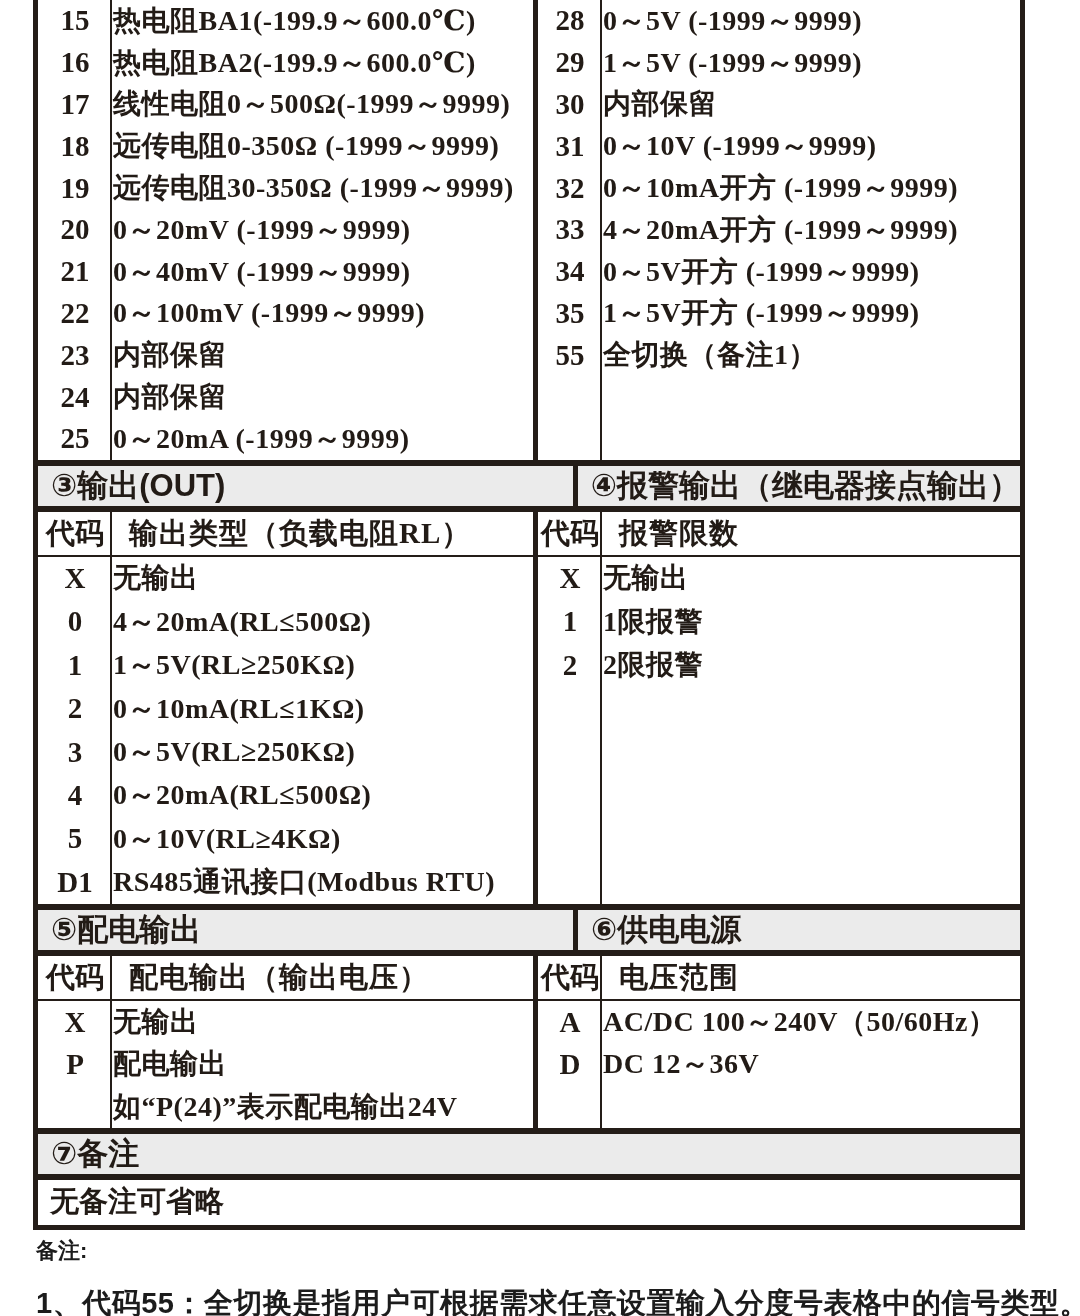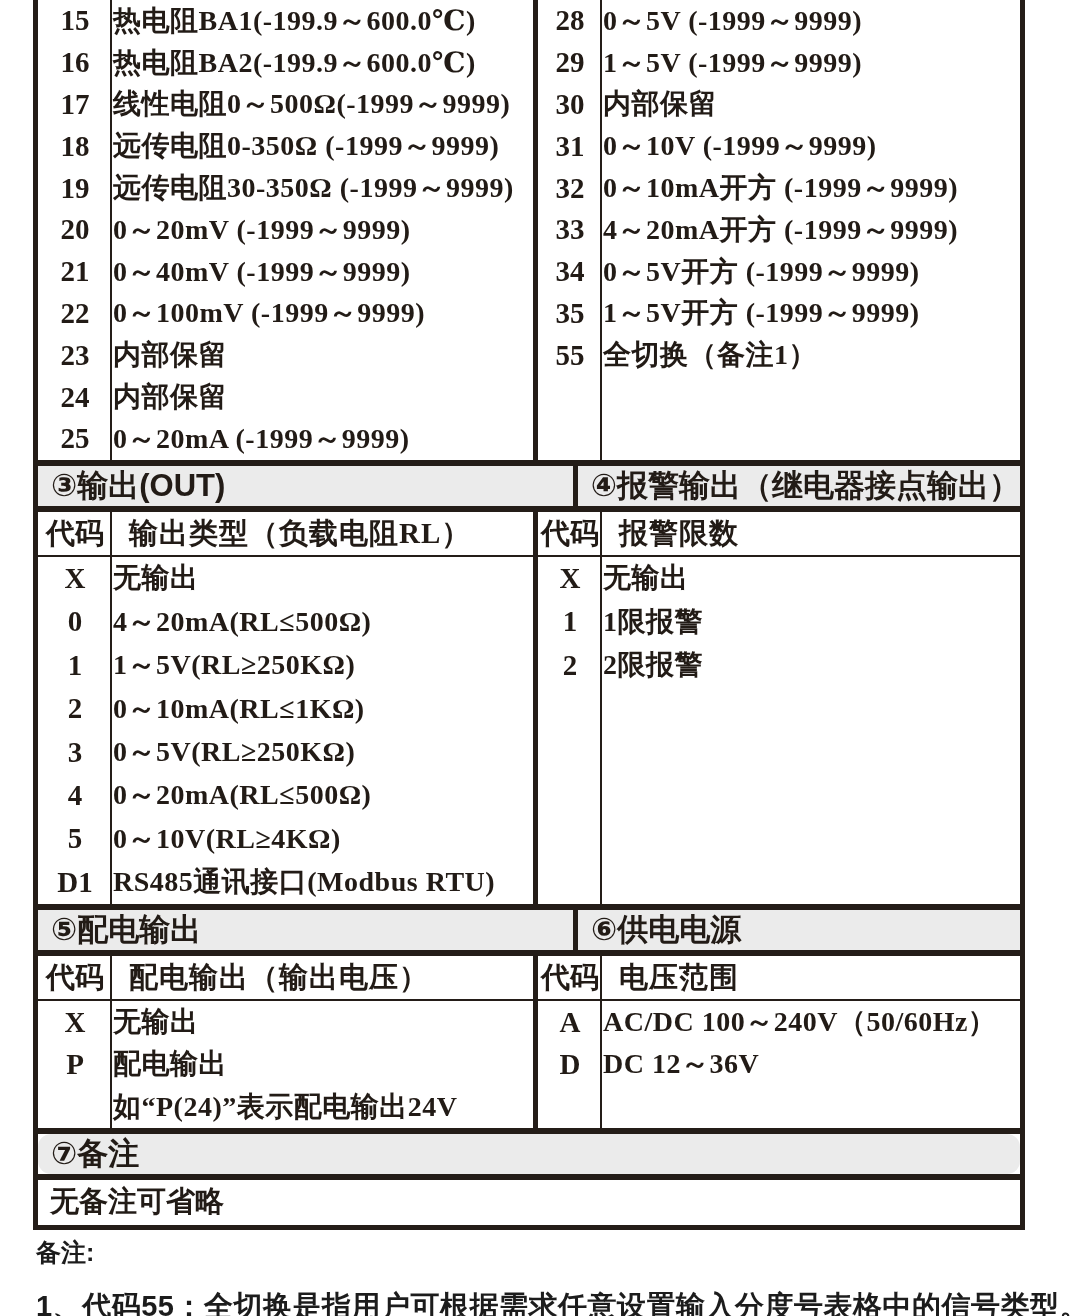--- a/index.html
+++ b/index.html
@@ -48,37 +48,37 @@
   }
   .band{
     box-sizing:border-box;background:#ebebeb;
     display:flex;align-items:center;
     padding-left:13px;
     font-family:"Liberation Sans","DejaVu Sans",sans-serif;
     font-weight:bold;font-size:31px;white-space:nowrap;
   }
   .band.bl{width:540px;border-right:5px solid #241d18;}
   .band.br{flex:1;}
-  .band.full{flex:1;border-radius:13px;}
+  .band.full{flex:1;}
 
   .headsec .half{height:45px;border-bottom:2px solid #241d18;}
   .headsec .r{height:45px;}
   .headsec .d{font-size:29px;letter-spacing:1px;margin-left:16px;}
 
   .fullrow{
     display:flex;align-items:center;height:45px;
     padding-left:12px;font-weight:bold;font-size:29px;
   }
 
   .notes{
     position:absolute;left:36px;top:1236px;width:1040px;
     font-family:"Liberation Sans","DejaVu Sans",sans-serif;
     font-weight:bold;color:#1c1c1c;
   }
-  .notes .nt{font-size:25px;margin-bottom:18px;}
+  .notes .nt{font-size:22px;margin-bottom:18px;}
   .notes .n1{font-size:29px;letter-spacing:0.5px;white-space:nowrap;}
 </style>
 </head>
 <body>
 
 <div class="page">
   <div class="tbl">
 
     <div class="sec sec1">
       <div class="half hl codes">

